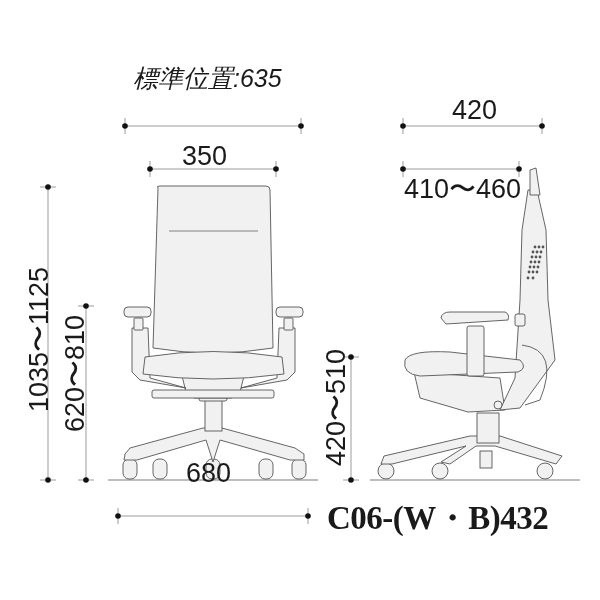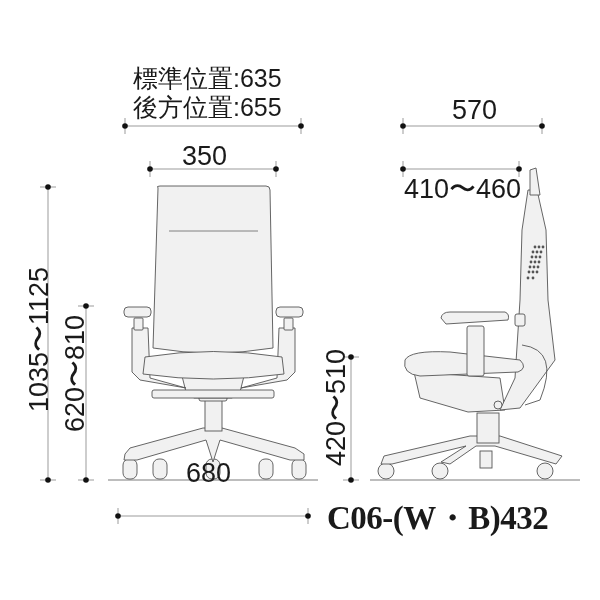--- a/index.html
+++ b/index.html
@@ -1,20 +1,20 @@
 <!DOCTYPE html>
 <html><head>
 <meta charset="utf-8">
 <style>
   html, body { margin: 0; padding: 0; background: #ffffff; }
   body { width: 600px; height: 600px; position: relative; overflow: hidden; font-family: "Liberation Sans", sans-serif; }
   #stage { position: absolute; left: 0; top: 0; width: 600px; height: 600px; }
   .label { position: absolute; color: #1a1a1a; font-family: "Liberation Sans", sans-serif; white-space: nowrap; line-height: 1; }
   .dim { font-size: 27px; }
-  .dimjp { font-size: 25px; letter-spacing: 0px; }
+  .dimjp { font-size: 25px; letter-spacing: 0px; font-style: italic; }
   .vert { transform-origin: 0 0; transform: rotate(-90deg); }
   .model { font-size: 33px; font-weight: bold; letter-spacing: -0.5px; }
   svg { position: absolute; left: 0; top: 0; }
 </style>
 </head>
 <body>
 
 <div id="stage">
 
   <svg width="600" height="600" viewBox="0 0 600 600">
@@ -149,23 +149,22 @@
         <circle cx="538" cy="267" r="1.4"></circle>
       <circle cx="529" cy="272" r="1.4"></circle>
         <circle cx="533" cy="272" r="1.4"></circle>
         <circle cx="537" cy="272" r="1.4"></circle>
       <circle cx="528" cy="278" r="1.4"></circle>
         <circle cx="533" cy="278" r="1.4"></circle>
     </g>
   </svg>
 
   <div class="label dimjp" style="left:133px; top:66px;">標準位置:635</div>
-  <div class="label dimjp" style="left:133px; top:95px;">後方位置:655</div>
   <div class="label dim" style="left:182px; top:143px;">350</div>
-  <div class="label dim" style="left:452px; top:97px;">570</div>
+  <div class="label dim" style="left:452px; top:97px;">420</div>
   <div class="label dim" style="left:404px; top:140px;margin-top:36px;">410〜460</div>
   <div class="label dim vert" style="left:26px; top:412px;">1035〜1125</div>
   <div class="label dim vert" style="left:62px; top:432px;">620〜810</div>
   <div class="label dim vert" style="left:323px; top:466px;">420〜510</div>
   <div class="label dim" style="left:186px; top:460px;">680</div>
   <div class="label model" style="left:327px; top:502px;font-family:Liberation Serif, serif;">C06-(W・B)432</div>
 
 </div>
 
 </body></html>

